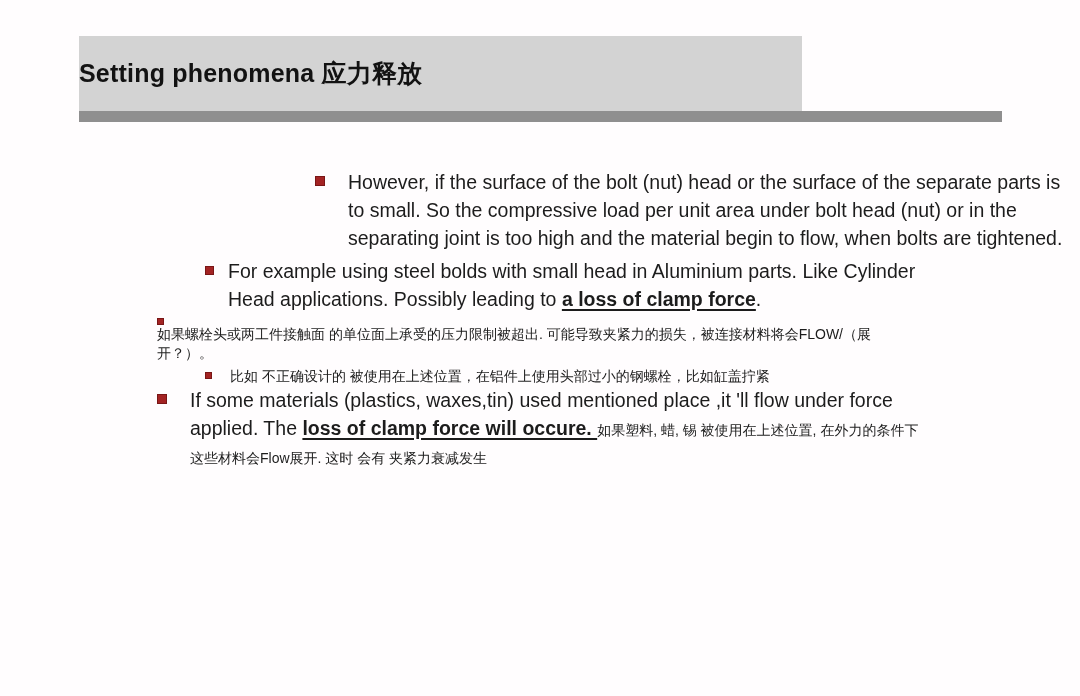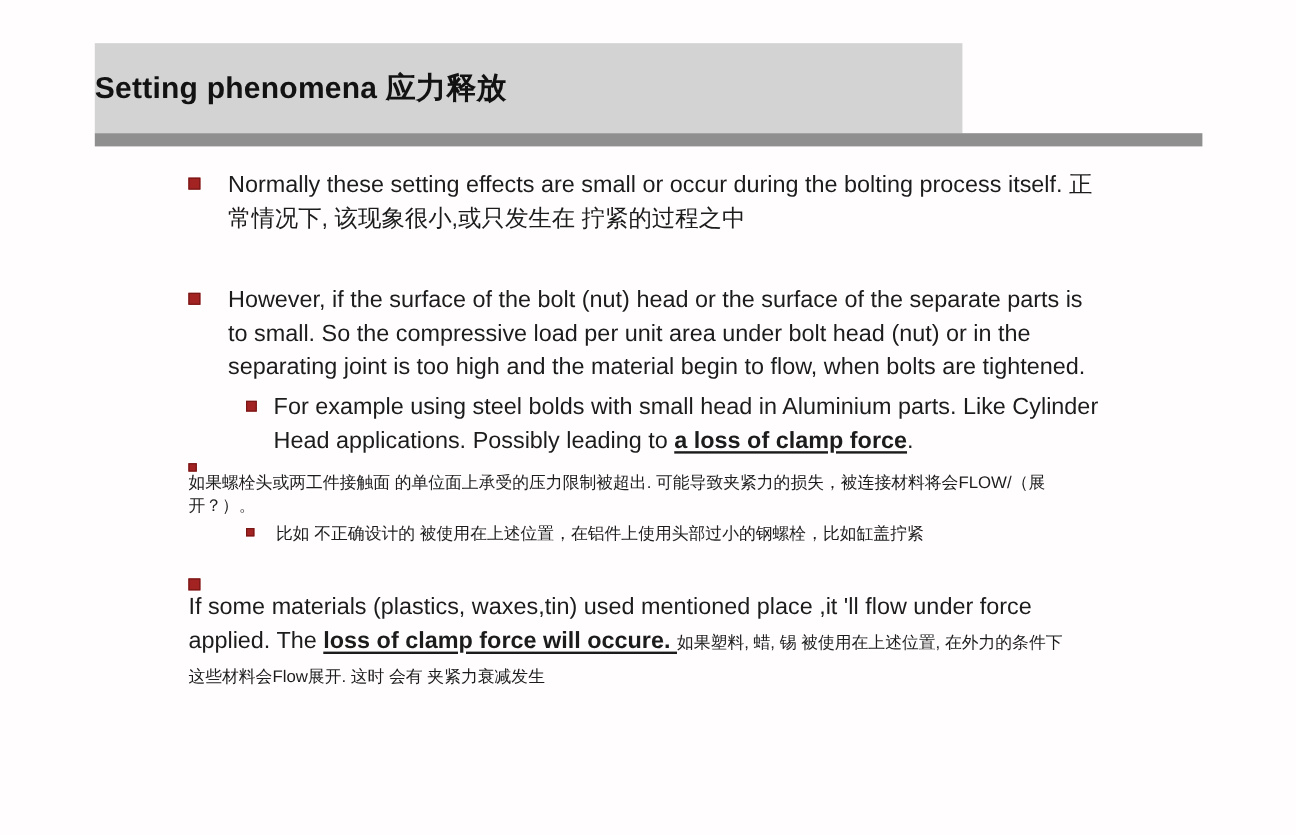--- a/index.html
+++ b/index.html
@@ -53,44 +53,38 @@
 
   .bu {
     font-weight:bold;
     text-decoration:underline;
     text-underline-offset:3px;
     text-decoration-thickness:1.5px;
   }
   .seg-small { font-size:14px; line-height:19px; }
 
   .r1 { margin-top:12px; }
-  .r2 { margin-top:40px; }
+  .r2 { margin-top:40px;justify-content:flex-end; }
   .r3 { margin-top:5px;  }
   .r4 { margin-top:0px;flex-direction:column;  }
   .r5 { margin-top:4px;  }
-  .r6 { margin-top:20px;flex-direction:column;  }
+  .r6 { margin-top:0;  }
 </style>
 </head>
 <body>
 
 <div class="slide">
 
   <div class="title-bar">
     <h1>Setting phenomena 应力释放</h1>
   </div>
   <div class="title-strip"></div>
 
   <div class="content">
 
-    <div class="row lvl1 large-row r1">
-      <span class="marker"></span>
-      <div class="text">
-        <span>Normally these setting effects are small or occur during the bolting process itself. 正常情况下, 该现象很小,或只发生在 拧紧的过程之中</span>
-      </div>
-    </div>
 
     <div class="row lvl1 large-row r2">
       <span class="marker"></span>
       <div class="text">
         <span>However, if the surface of the bolt (nut) head or the surface of the separate parts is to small. So the compressive load per unit area under bolt head (nut) or in the separating joint is too high and the material begin to flow, when bolts are tightened.</span>
       </div>
     </div>
 
     <div class="row lvl2 large-row r3">
       <span class="marker"></span>

